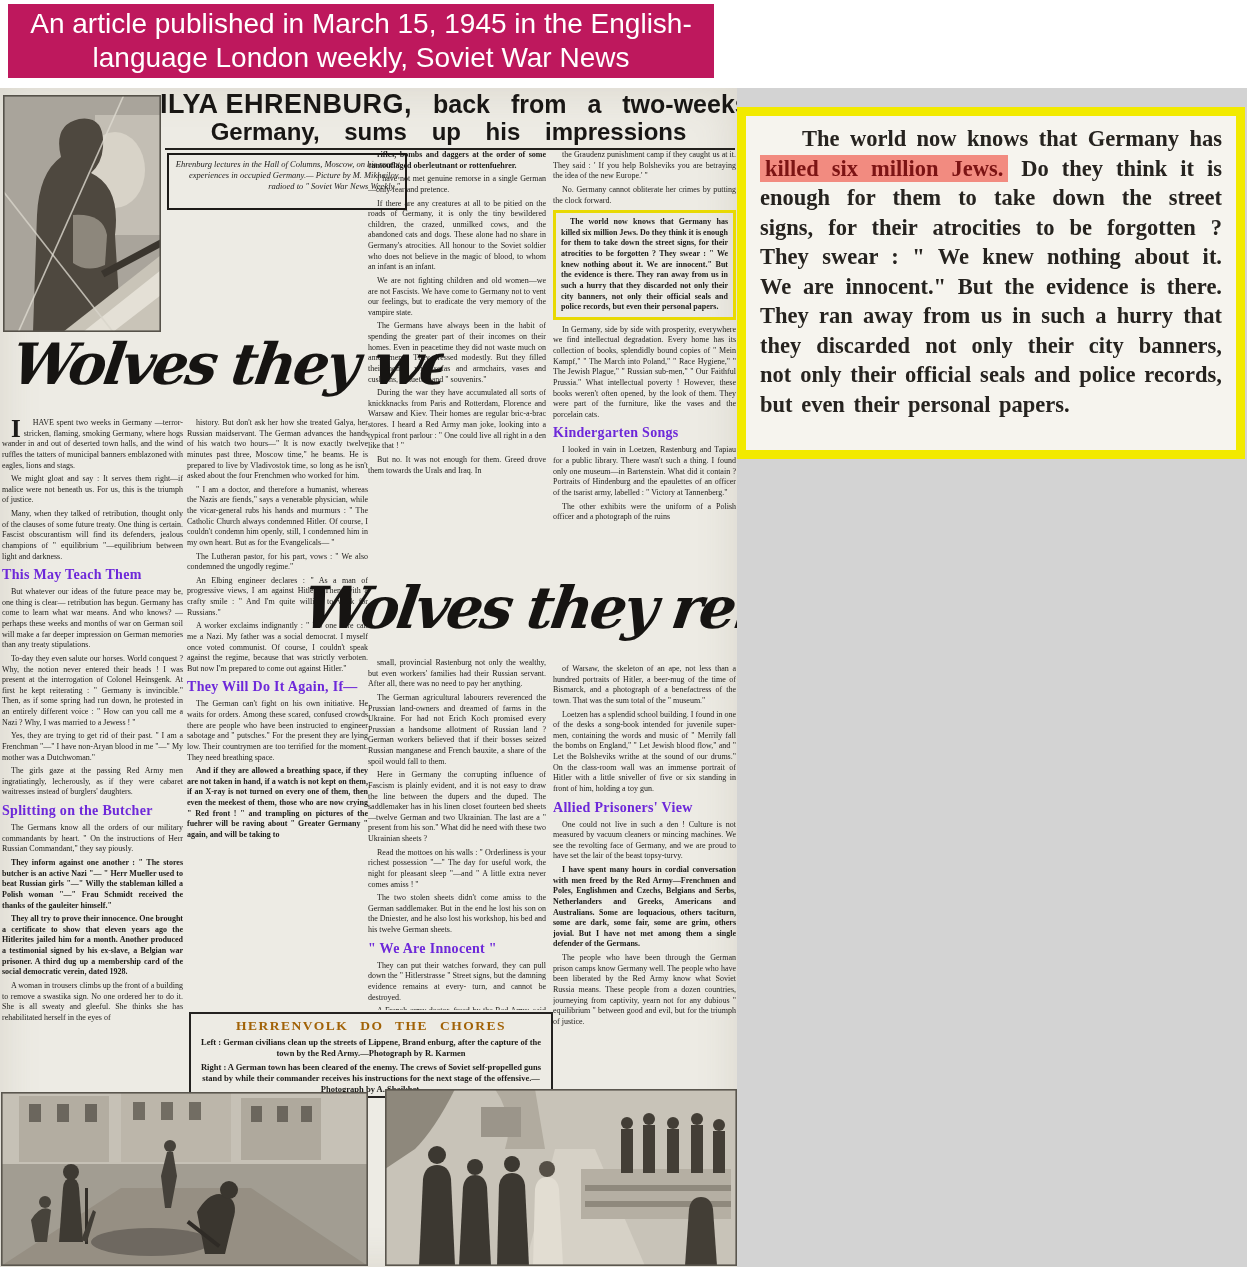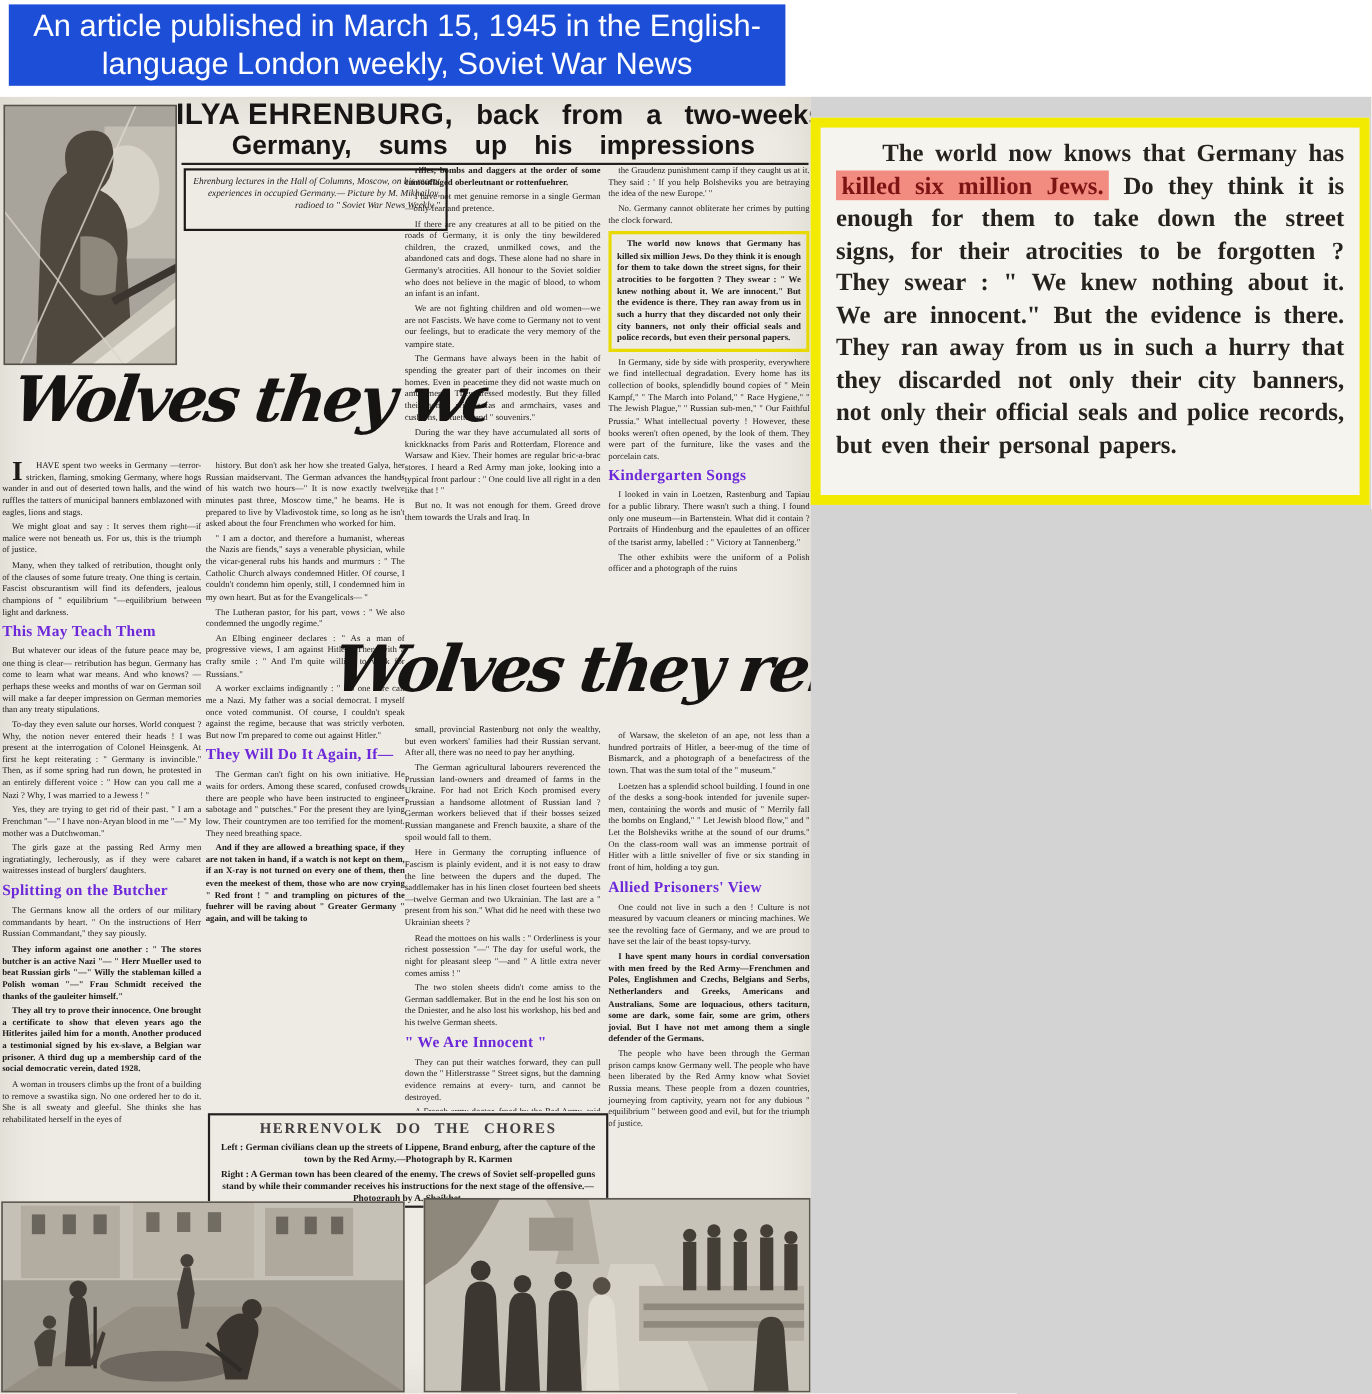--- a/index.html
+++ b/index.html
@@ -1,21 +1,21 @@
 <!DOCTYPE html>
 <html><head>
 <meta charset="utf-8">
 <style>
   * { margin:0; padding:0; box-sizing:border-box; }
   html,body { width:1247px; height:1267px; }
   body { font-family:"Liberation Serif",serif; background:#ffffff; position:relative; overflow:hidden; }
   .page { position:absolute; left:0; top:0; width:1247px; height:1267px; background:#ffffff; overflow:hidden; }
 
   
-  .banner { position:absolute; left:8px; top:4px; width:706px; height:74px; background:#1d4ed8;
+  .banner { position:absolute; left:8px; top:4px; width:706px; height:74px; background:#be185d;
             color:#fff; font-family:"Liberation Sans",sans-serif; font-size:28px; line-height:34px;
             text-align:center; padding-top:3px; }
 
   
   .gray-bg { position:absolute; left:737px; top:88px; width:510px; height:1179px; background:#d3d3d3; }
 
   
   .paper { position:absolute; left:0; top:88px; width:737px; height:1179px; background:#edebe4; overflow:hidden;
            box-shadow:inset 0 0 40px rgba(120,110,90,.18); }
   .block { position:absolute; overflow:hidden; }
@@ -37,21 +37,21 @@
 
   .news p { margin:0 0 3px; text-indent:9px; font-size:8px; line-height:1.33; text-align:justify; color:#1c1b18; }
   .news p.head { font-weight:bold; font-size:14px; line-height:1.15; text-indent:0; margin:5px 0 4px;
                  text-align:left; letter-spacing:.3px; color:#6d28d9; }
   .news p.bold { font-weight:bold; }
   .news p.lead::first-letter { float:left; font-size:25px; line-height:19px; padding:1px 3px 0 0; font-weight:bold; }
   .news p.boxed { border:3px solid #e8d903; padding:4px 5px; font-weight:bold; margin:4px 0 5px; }
 
   .herr-box { border:2px solid #242220; padding:4px 8px 2px; }
   .herr-title { font-weight:bold; font-size:13.5px; letter-spacing:1.5px; word-spacing:7px;
-                text-align:center; margin-bottom:3px; color:#404040; }
+                text-align:center; margin-bottom:3px; color:#a16207; }
   .herr-box p { font-weight:bold; font-size:8.5px; line-height:1.3; text-align:center; margin-bottom:3px; color:#1c1b18; }
 
   
   .excerpt { position:absolute; left:737px; top:107px; width:508px; height:352px;
              border:9px solid #f2ea00; background:#f6f4ee; padding:8px 14px 4px; }
   .excerpt-text { font-weight:bold; font-size:22.5px; line-height:29.5px; text-align:justify;
                   text-indent:42px; color:#26231f; word-spacing:3px; }
   .excerpt-text .hl { background:#f28b80; color:#7c1414; padding:1px 5px; }
 
   .photo { position:absolute; overflow:hidden; background:#b7b2a9; }

